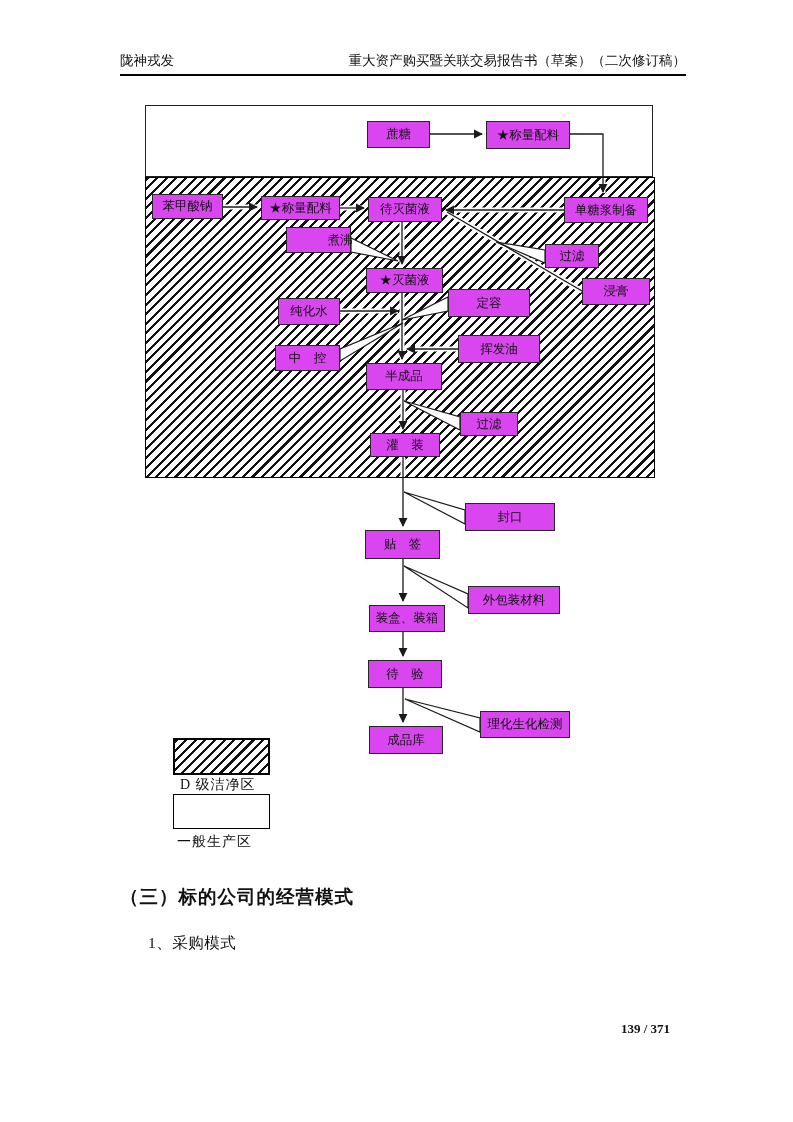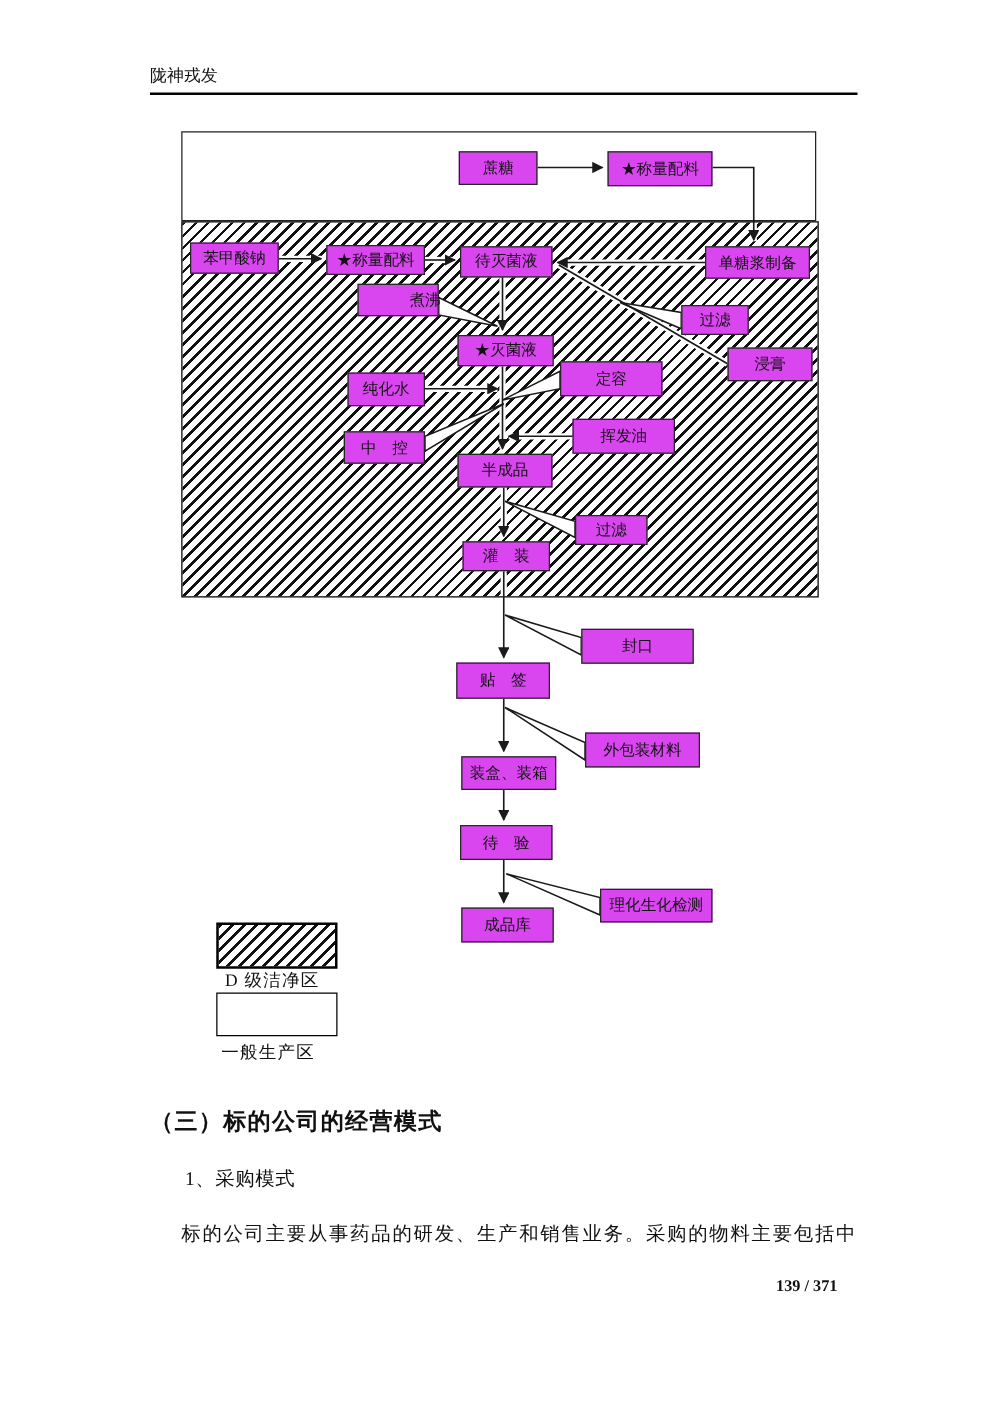--- a/index.html
+++ b/index.html
@@ -39,20 +39,21 @@
   .page-number{position:absolute;left:582px;top:1021px;width:88px;text-align:right;
                font-size:13px;font-weight:700;}
 </style>
 </head>
 <body>
 
 <div class="page">
 
   <div class="header">
     <span>陇神戎发</span>
+    <span>重大资产购买暨关联交易报告书（草案）（二次修订稿）</span>
   </div>
 
   <div class="region region-top"></div>
   <div class="region region-hatched hatched-bg"></div>
 
   <svg class="wires" viewBox="0 0 793 1122">
     <defs>
       <marker id="arr" viewBox="0 0 10 10" refX="9" refY="5" markerWidth="7" markerHeight="7" orient="auto-start-reverse">
         <path d="M0 0 L10 5 L0 10 z" fill="#1a1a1a"></path>
       </marker>
@@ -124,17 +125,16 @@
   <div class="node" style="left:480px;top:711px;width:90px;height:27px;">理化生化检测</div>
   <div class="node" style="left:369px;top:726px;width:74px;height:28px;">成品库</div>
 
   <div class="legend-swatch hatched hatched-bg"></div>
   <div class="legend-label l1">D 级洁净区</div>
   <div class="legend-swatch plain"></div>
   <div class="legend-label l2">一般生产区</div>
 
   <div class="heading">（三）标的公司的经营模式</div>
   <div class="subheading">1、采购模式</div>
-  <div class="paragraph">标的公司主要从事药品的研发、生产和销售业务。采购的物料主要包括中</div>
 
   <div class="page-number">139 / 371</div>
 
 </div>
 
 </body></html>

